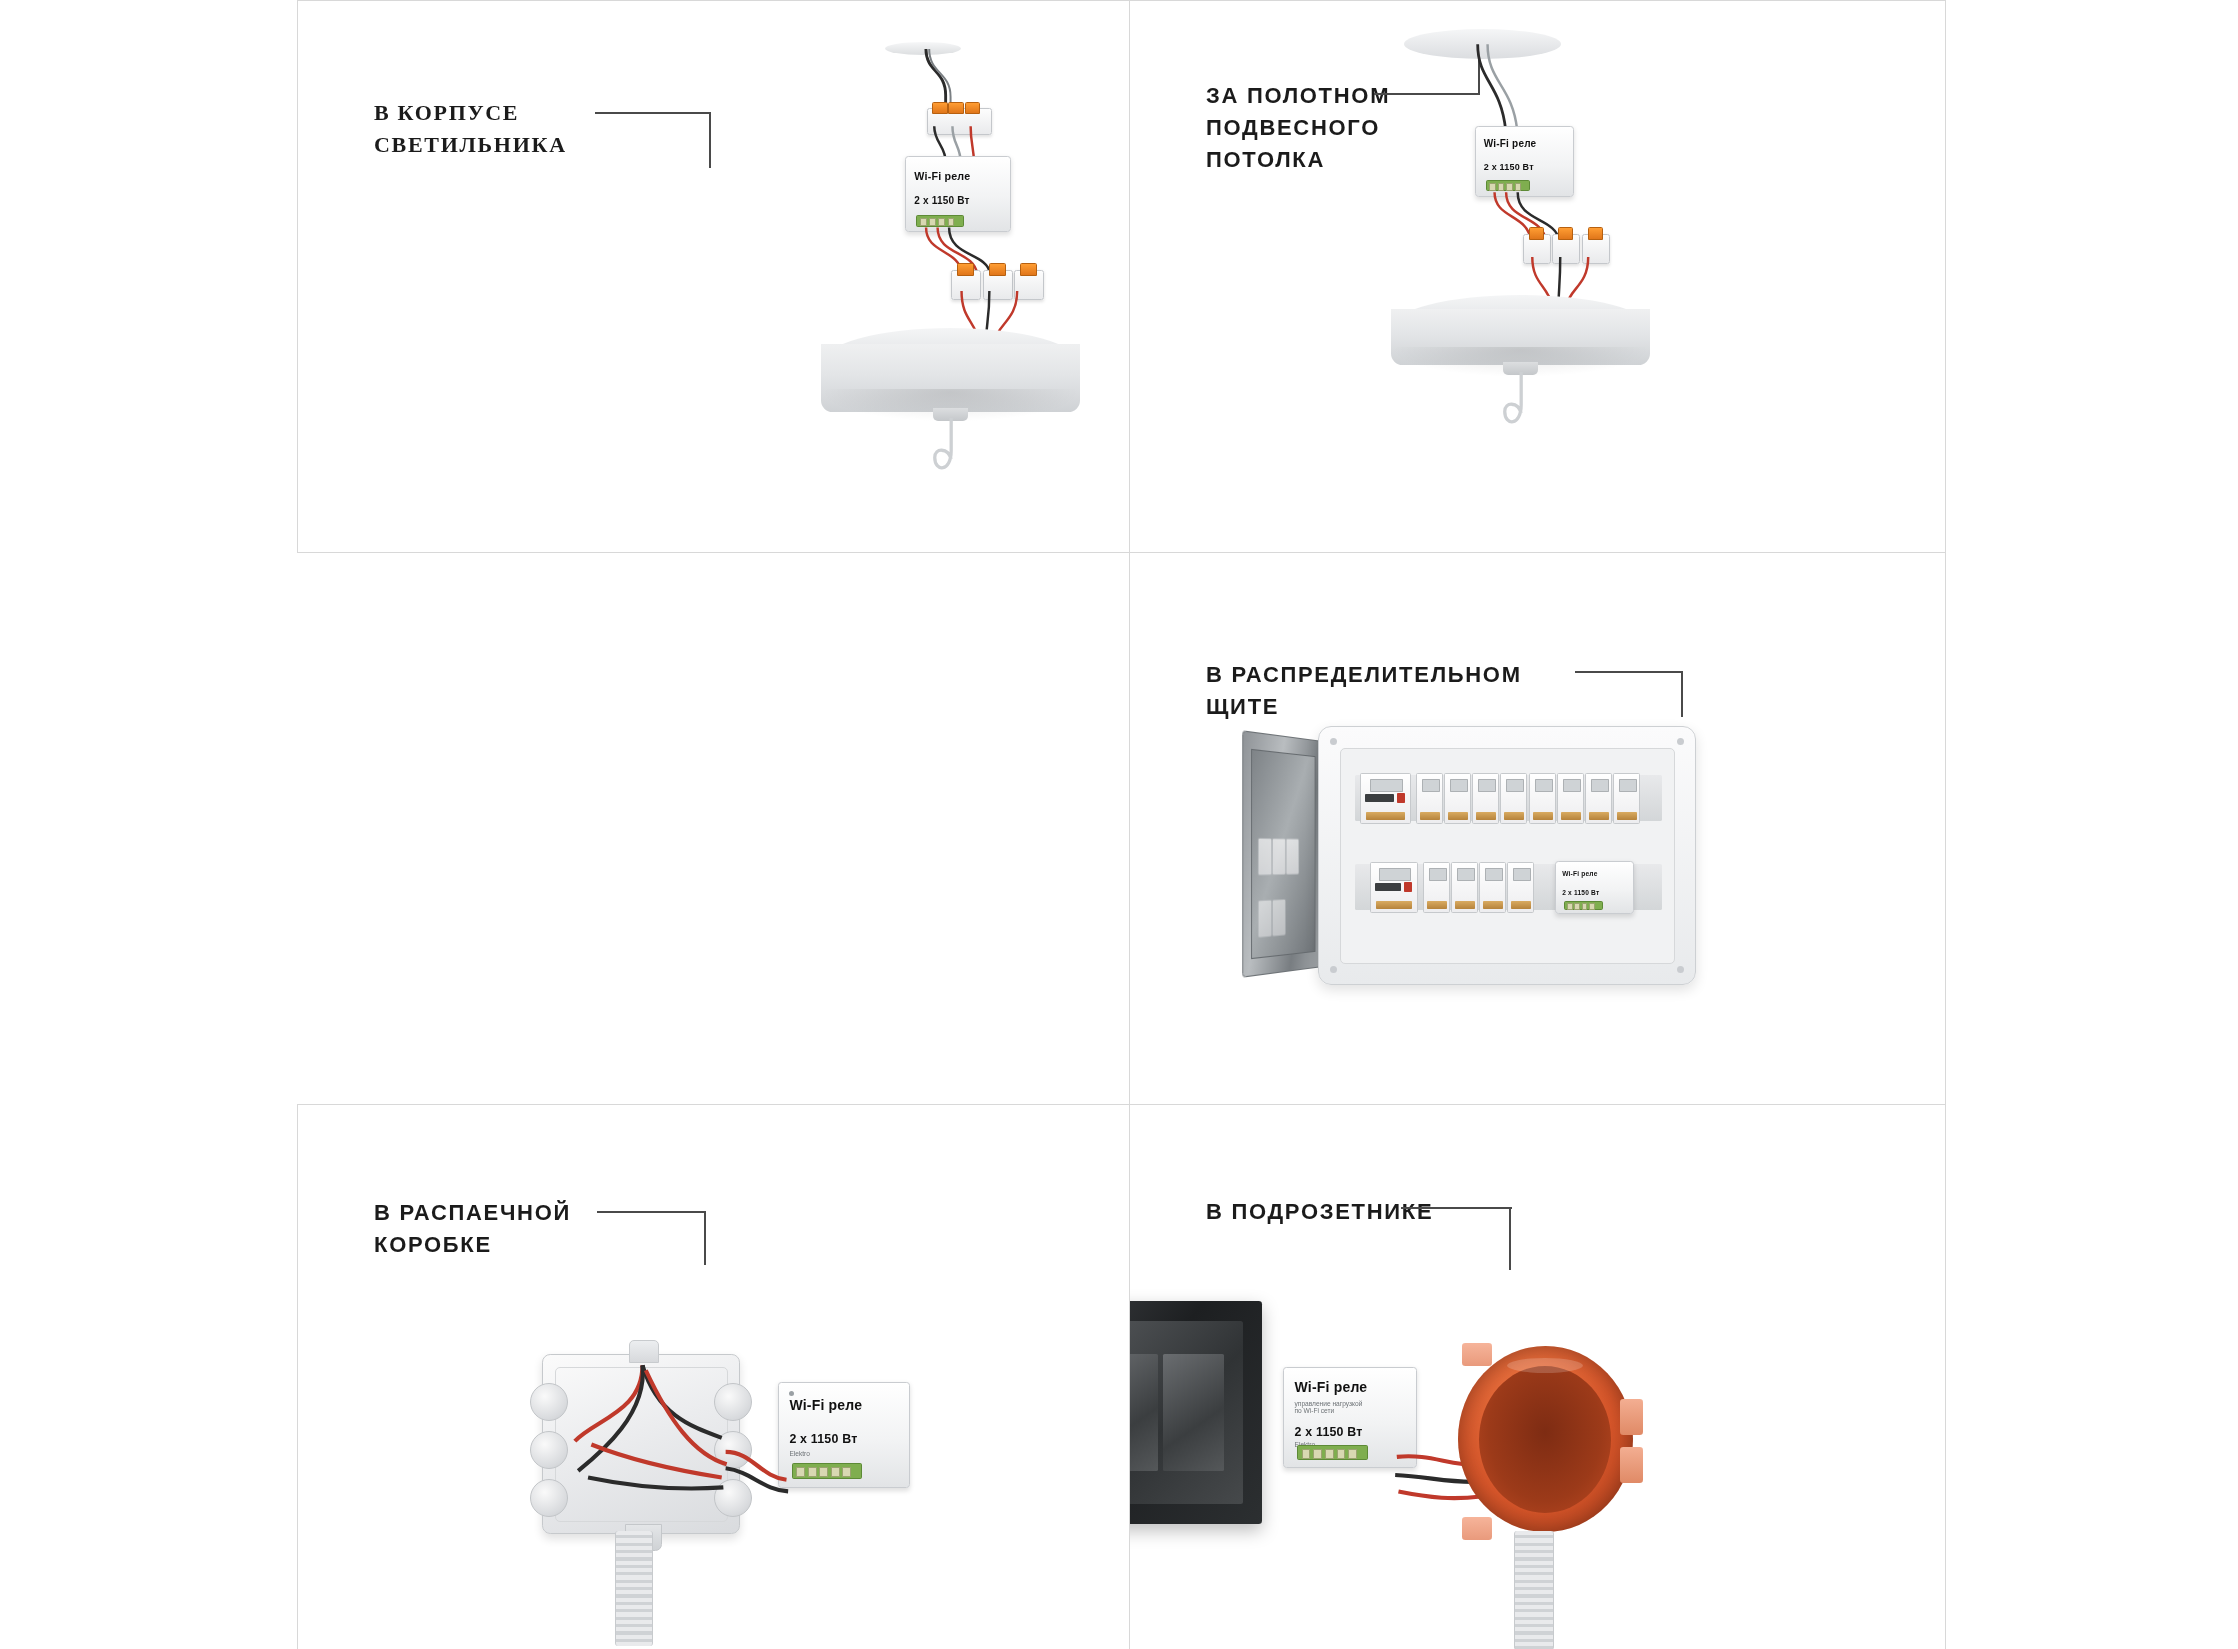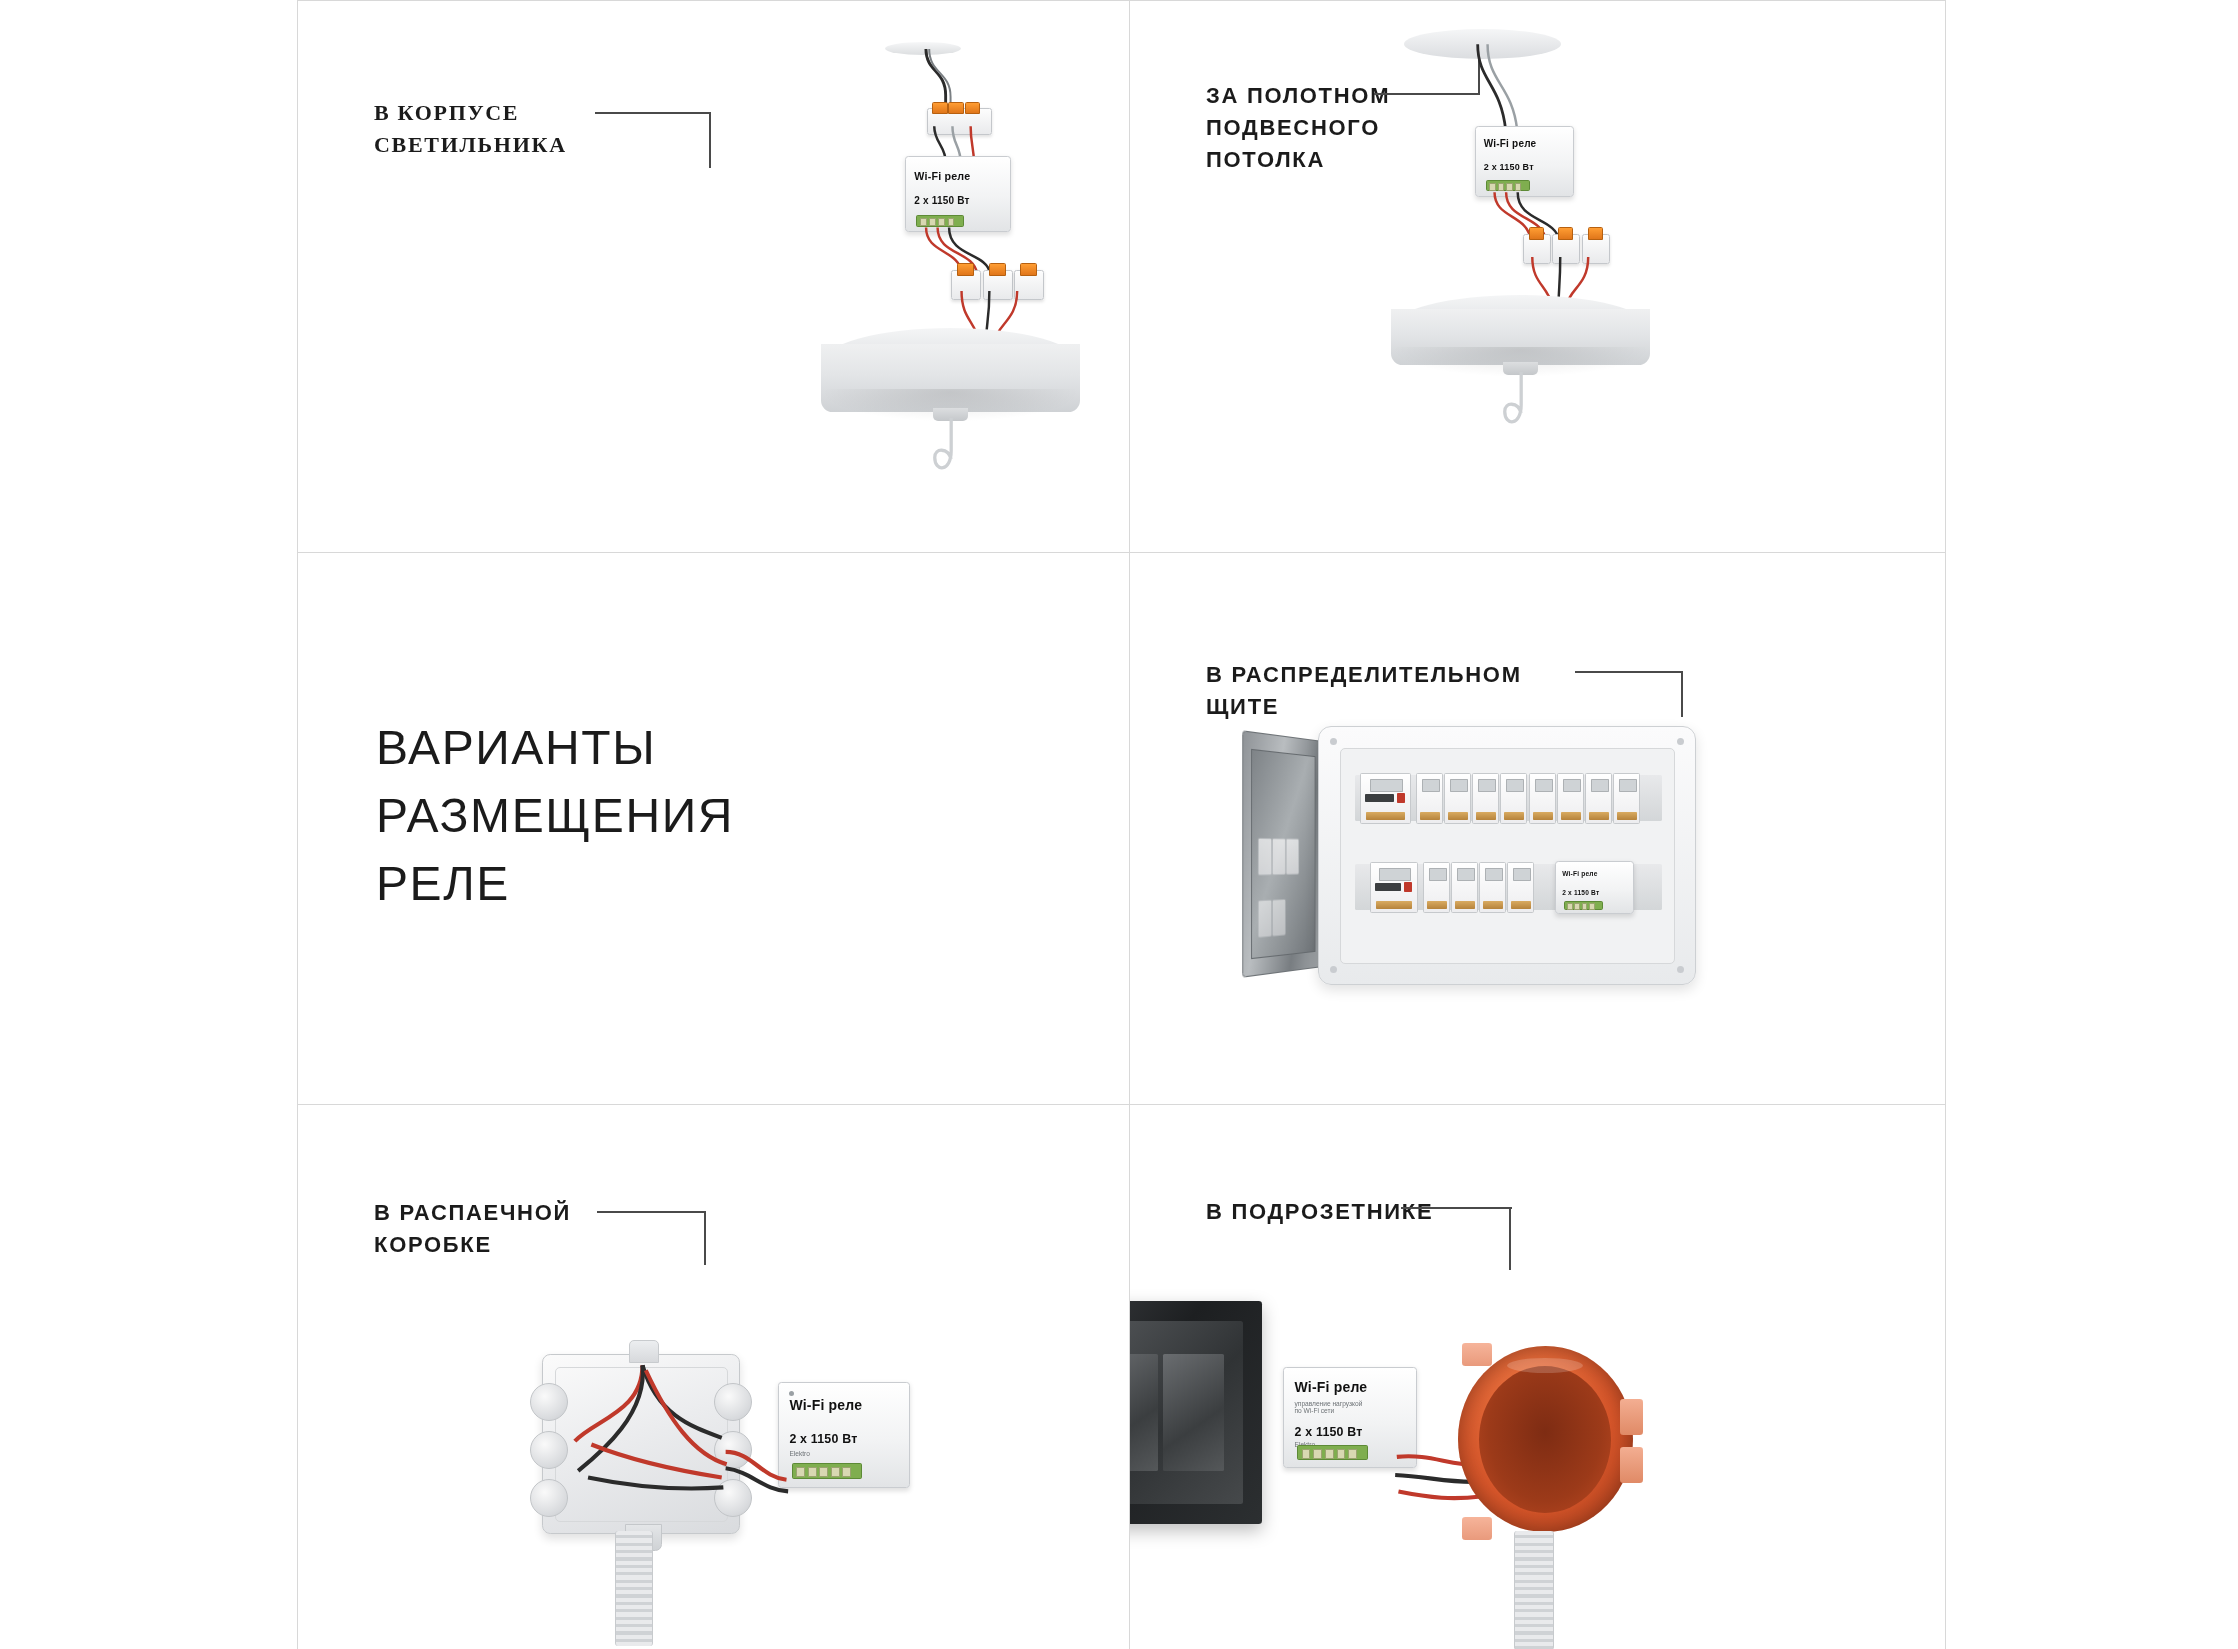--- a/index.html
+++ b/index.html
@@ -406,25 +406,20 @@
         <div class="canopy-top" style="left:261px; top:294px; width:259px; height:33px;"></div>
         <div class="canopy-body" style="left:261px; top:308px; width:259px; height:56px;"></div>
         <div class="canopy-shadow" style="left:261px; top:346px; width:259px; height:30px;"></div>
         <div style="position:absolute; left:373px; top:361px; width:35px; height:13px; background:linear-gradient(180deg,#dcdee0,#c4c7ca); border-radius:0 0 5px 5px;"></div>
         <svg class="wire" style="left:363px; top:371px; width:58px; height:69px;" viewBox="0 0 70 84">
           <path d="M34 0 L34 40 C 34 66, 14 66, 14 48 C 14 36, 30 36, 34 50" stroke="#cdd0d3" stroke-width="4" fill="none"></path>
         </svg>
       </div>
     </div>
 
-    <div class="cell c-ml">
-      <div class="big-title">ВАРИАНТЫ
-РАЗМЕЩЕНИЯ
-РЕЛЕ</div>
-    </div>
 
     <div class="cell c-mr">
 
       <div class="label" style="left:76px; top:106px;">В РАСПРЕДЕЛИТЕЛЬНОМ
 ЩИТЕ</div>
 
       <div class="leader">
         <div class="ln" style="left:445px; top:118px; width:107px; height:1.6px;"></div>
         <div class="ln" style="left:551px; top:118px; width:1.6px; height:46px;"></div>
       </div>

